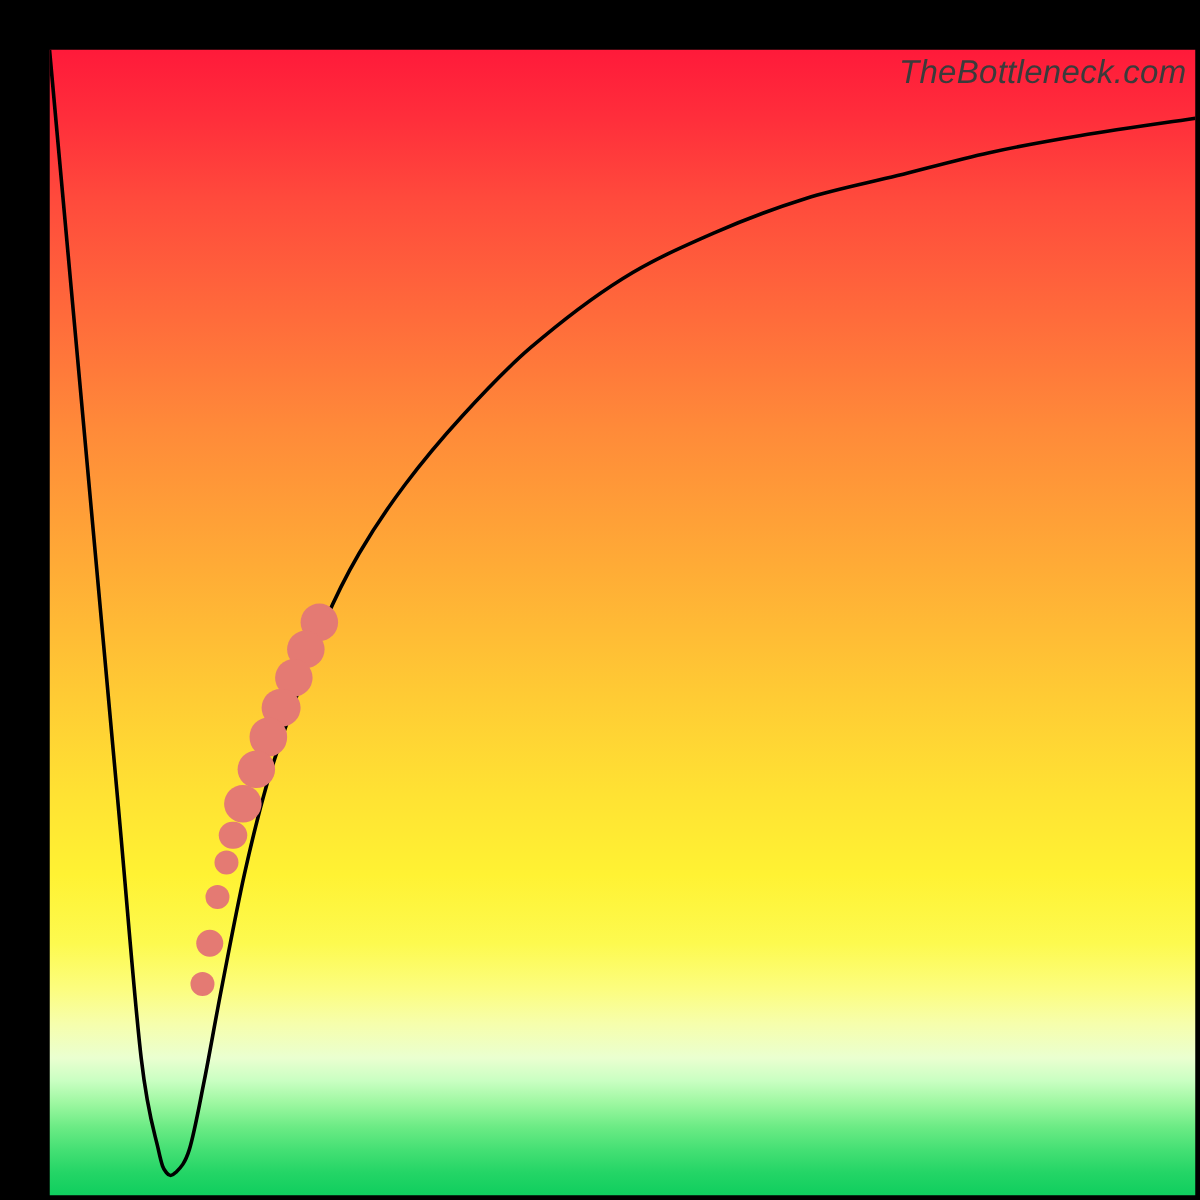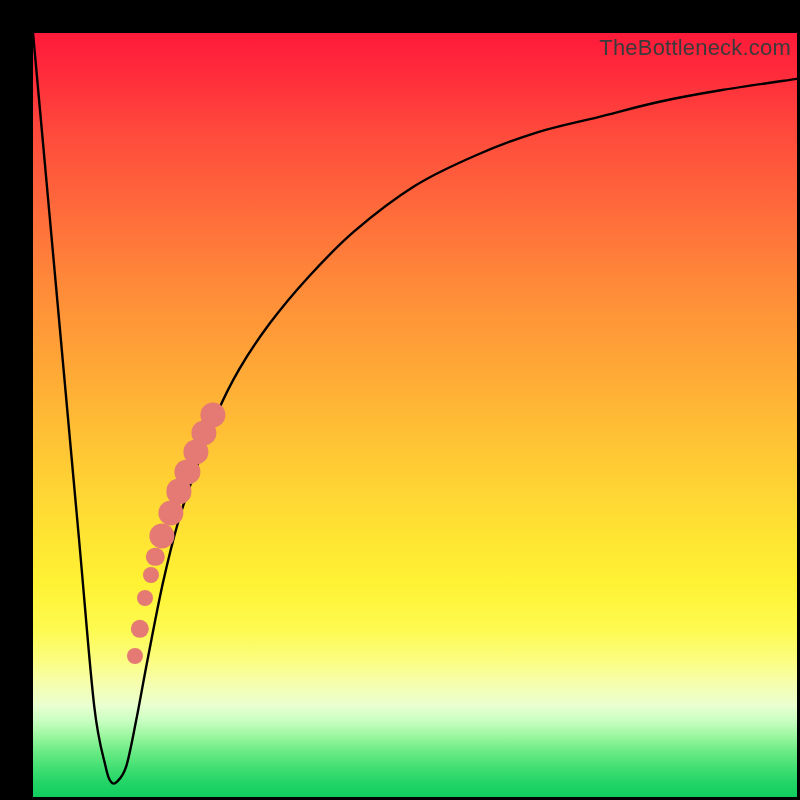--- a/index.html
+++ b/index.html
@@ -9,20 +9,21 @@
     height: 800px;
     overflow: hidden;
     background: #000;
     font-family: Arial, Helvetica, sans-serif;
   }
   .frame {
     position: absolute;
     left: 0; top: 0;
     width: 800px; height: 800px;
     background: #000;
+    font-style: italic;
   }
   .plot {
     position: absolute;
     left: 33px;
     top: 33px;
     width: 764px;
     height: 764px;
     overflow: hidden;
   }
   .gradient {

